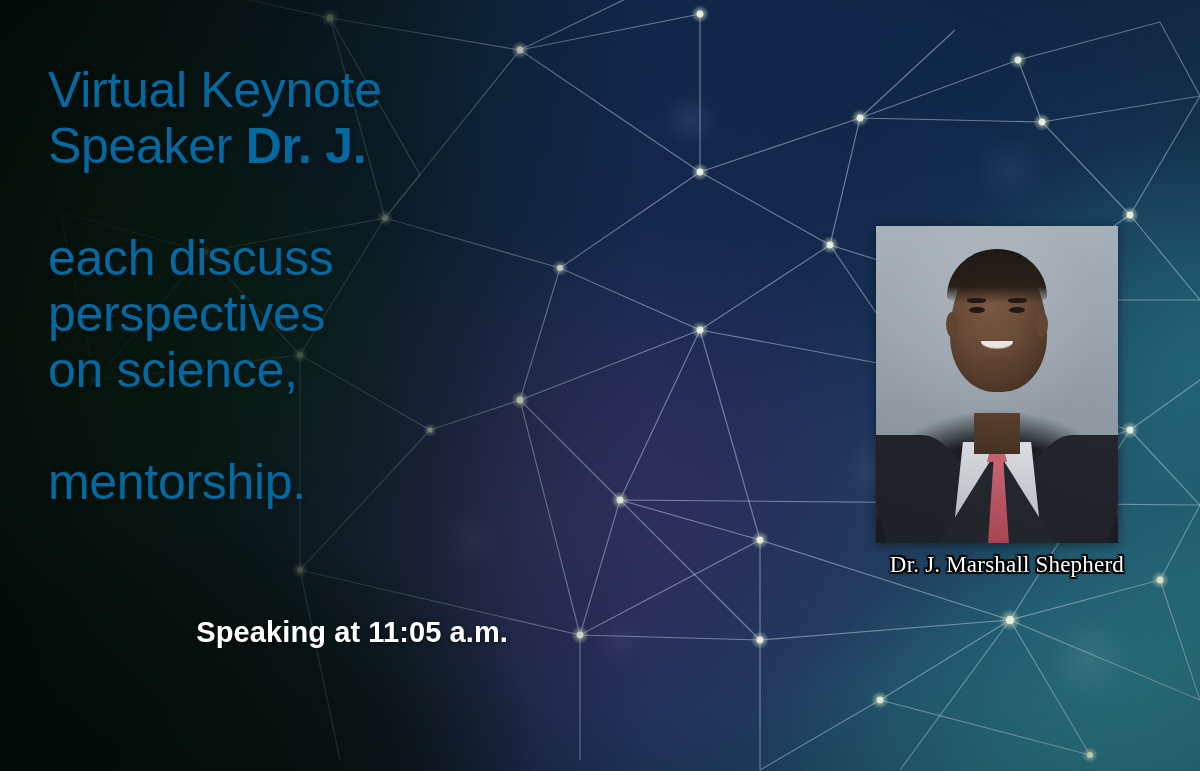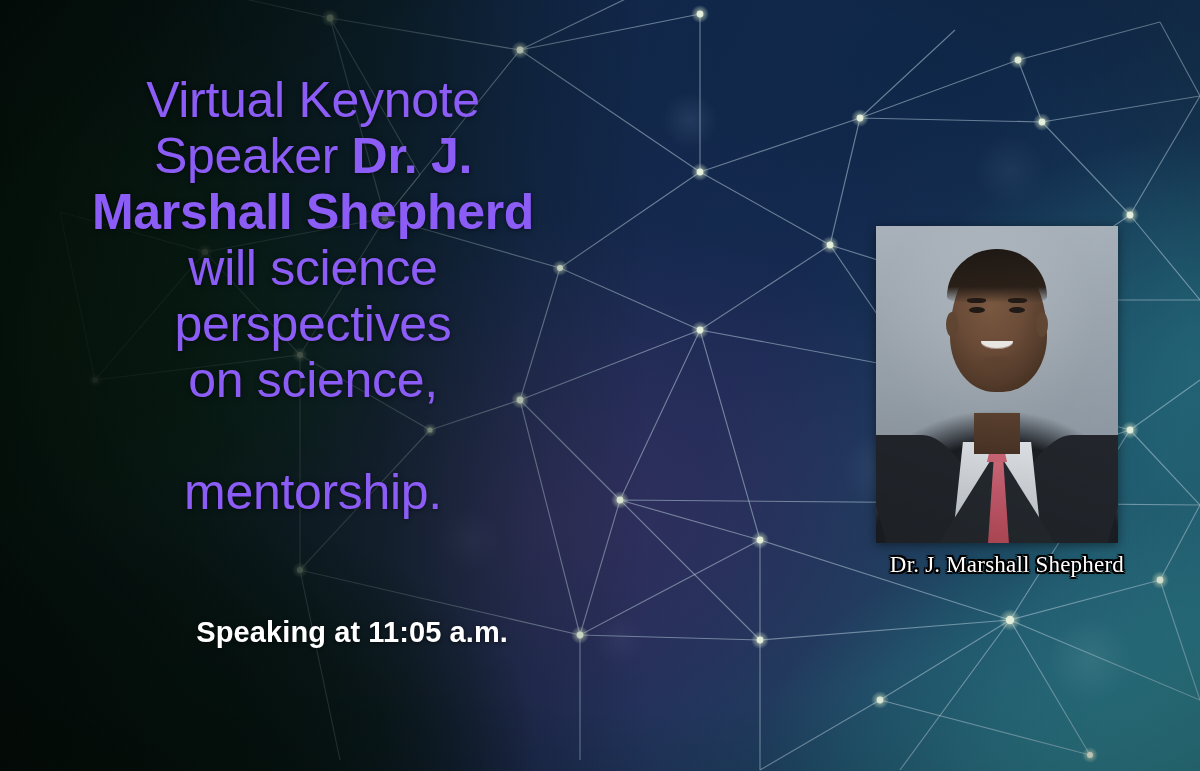--- a/index.html
+++ b/index.html
@@ -74,24 +74,24 @@
     position: absolute;
     inset: 0;
     background: radial-gradient(ellipse 80% 85% at 55% 45%, rgba(0,0,0,0) 55%, rgba(0,0,0,0.38) 100%);
     pointer-events: none;
   }
 
   
   .headline {
     position: absolute;
     left: 48px;
-    top: 72px;
+    top: 62px;
     width: 530px;
-    text-align: center;
-    color: #8b5cf6;
+    text-align: left;
+    color: #0369a1;
     font-size: 50px;
     line-height: 1.12;
     font-weight: 400;
     letter-spacing: -0.3px;
     text-shadow: 0 1px 5px rgba(0,0,0,0.55);
   }
   .headline .nm {
     font-weight: 700;
   }
   .subline {
@@ -404,22 +404,22 @@
         <circle cx="1090" cy="755" r="3"></circle>
     </g>
   </svg>
 
   <div class="bg-fade-left"></div>
   <div class="bg-vignette"></div>
 
   <div class="headline">
     <span>Virtual Keynote</span><br>
     <span>Speaker </span><span class="nm">Dr. J.</span><br>
-    <span class="nm">Marshall Shepherd</span><br>
-    <span>will science</span><br>
+    <br>
+    <span>each discuss</span><br>
     <span>perspectives</span><br>
     <span>on science,</span><br>
     <br>
     <span>mentorship.</span>
   </div>
 
   <div class="subline">
     <span>Speaking at 11:05 a.m.</span><br>
   </div>
 

